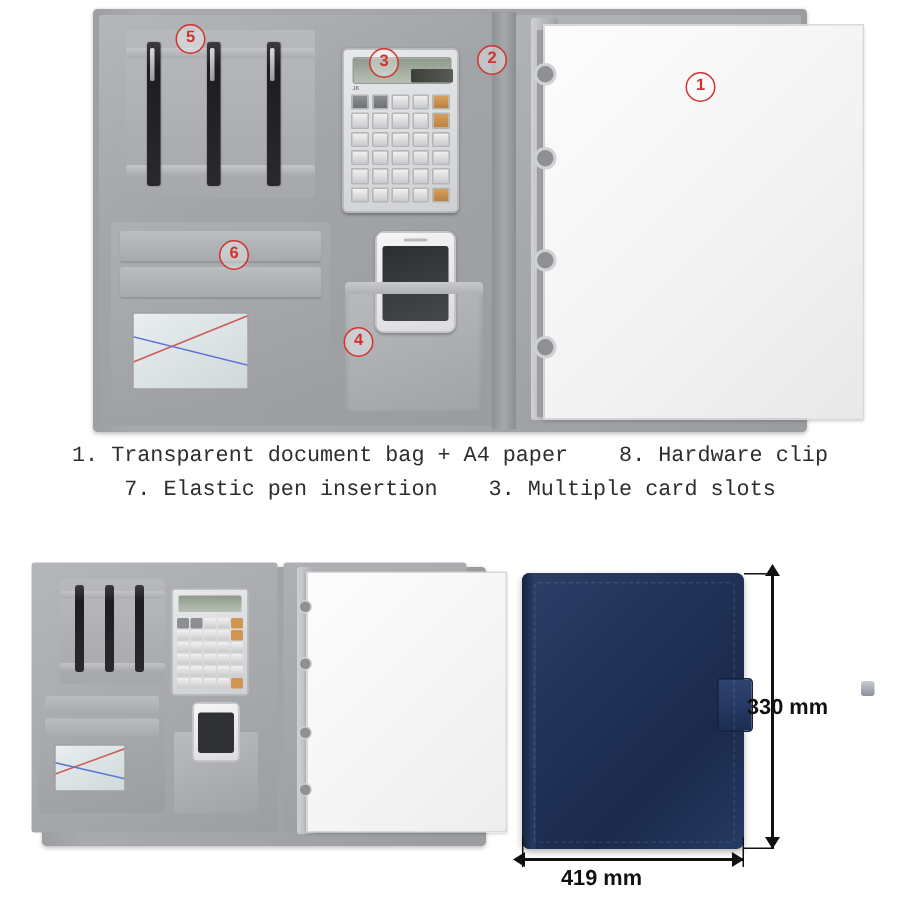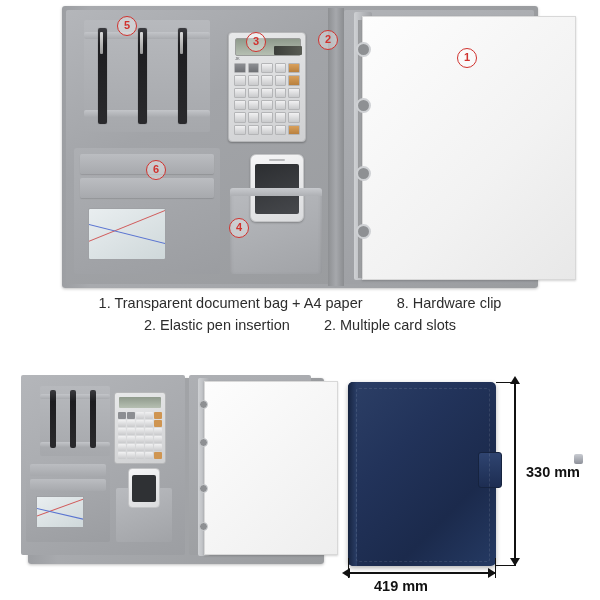--- a/index.html
+++ b/index.html
@@ -166,21 +166,21 @@
     content:"";position:absolute;left:-8px;top:26px;width:104px;height:1px;
     background:#5a74d0;transform:rotate(14deg);
   }
 
   
   .captions{
     position:absolute;left:0;top:292px;width:600px;text-align:center;
     color:#2d2d2d;font-size:14.5px;line-height:22px;
   }
   .cap-row{display:block;white-space:nowrap;}
-  .cap-item{display:inline-block;}
+  .cap-item{display:inline-block;font-family:Liberation Mono, monospace;}
   .cap-gap{display:inline-block;width:26px;}
 
   
   .bottom-photo{position:absolute;left:18px;top:372px;width:564px;height:220px;}
   .b-folder{
     position:absolute;left:10px;top:6px;width:296px;height:186px;
     background:linear-gradient(90deg,#9c9ea2,#a8aaae 10%,#9a9c9f);
     border-radius:3px;box-shadow:0 1px 3px rgba(0,0,0,0.25);
   }
   .b-left{
@@ -273,21 +273,21 @@
   .arw{position:absolute;width:0;height:0;}
   .arw.up{border-left:5px solid transparent;border-right:5px solid transparent;border-bottom:8px solid #111;}
   .arw.down{border-left:5px solid transparent;border-right:5px solid transparent;border-top:8px solid #111;}
   .arw.left{border-top:5px solid transparent;border-bottom:5px solid transparent;border-right:8px solid #111;}
   .arw.right{border-top:5px solid transparent;border-bottom:5px solid transparent;border-left:8px solid #111;}
   .dim-label{
     position:absolute;color:#111;font-size:14.5px;font-weight:700;
     font-family:"Liberation Sans", sans-serif;
   }
   .dim-h-label{position:absolute;left:356px;top:206px;}
-  .dim-v-label{position:absolute;left:508px;top:92px;}
+  .dim-v-label{position:absolute;left:480px;top:92px;}
   .tick{position:absolute;background:#111;}
 </style>
 </head>
 <body>
 
 <div class="stage">
 
   <div class="top-photo">
     <div class="folder-outer"></div>
     <div class="left-panel"></div>
@@ -375,23 +375,23 @@
     <div class="callout" style="left:84px;top:154px;">6</div>
   </div>
 
   <div class="captions">
     <span class="cap-row">
       <span class="cap-item">1. Transparent document bag + A4 paper</span>
       <span class="cap-gap"></span>
       <span class="cap-item">8. Hardware clip</span>
     </span>
     <span class="cap-row">
-      <span class="cap-item">2. Elastic pen insertion</span>
+      <span class="cap-item">7. Elastic pen insertion</span>
       <span class="cap-gap"></span>
-      <span class="cap-item">2. Multiple card slots</span>
+      <span class="cap-item">3. Multiple card slots</span>
     </span>
   </div>
 
   <div class="bottom-photo">
 
     <div class="b-folder"></div>
     <div class="b-left"></div>
     <div class="b-right"></div>
     <div class="b-clip"></div>
     <div class="b-paper"></div>

